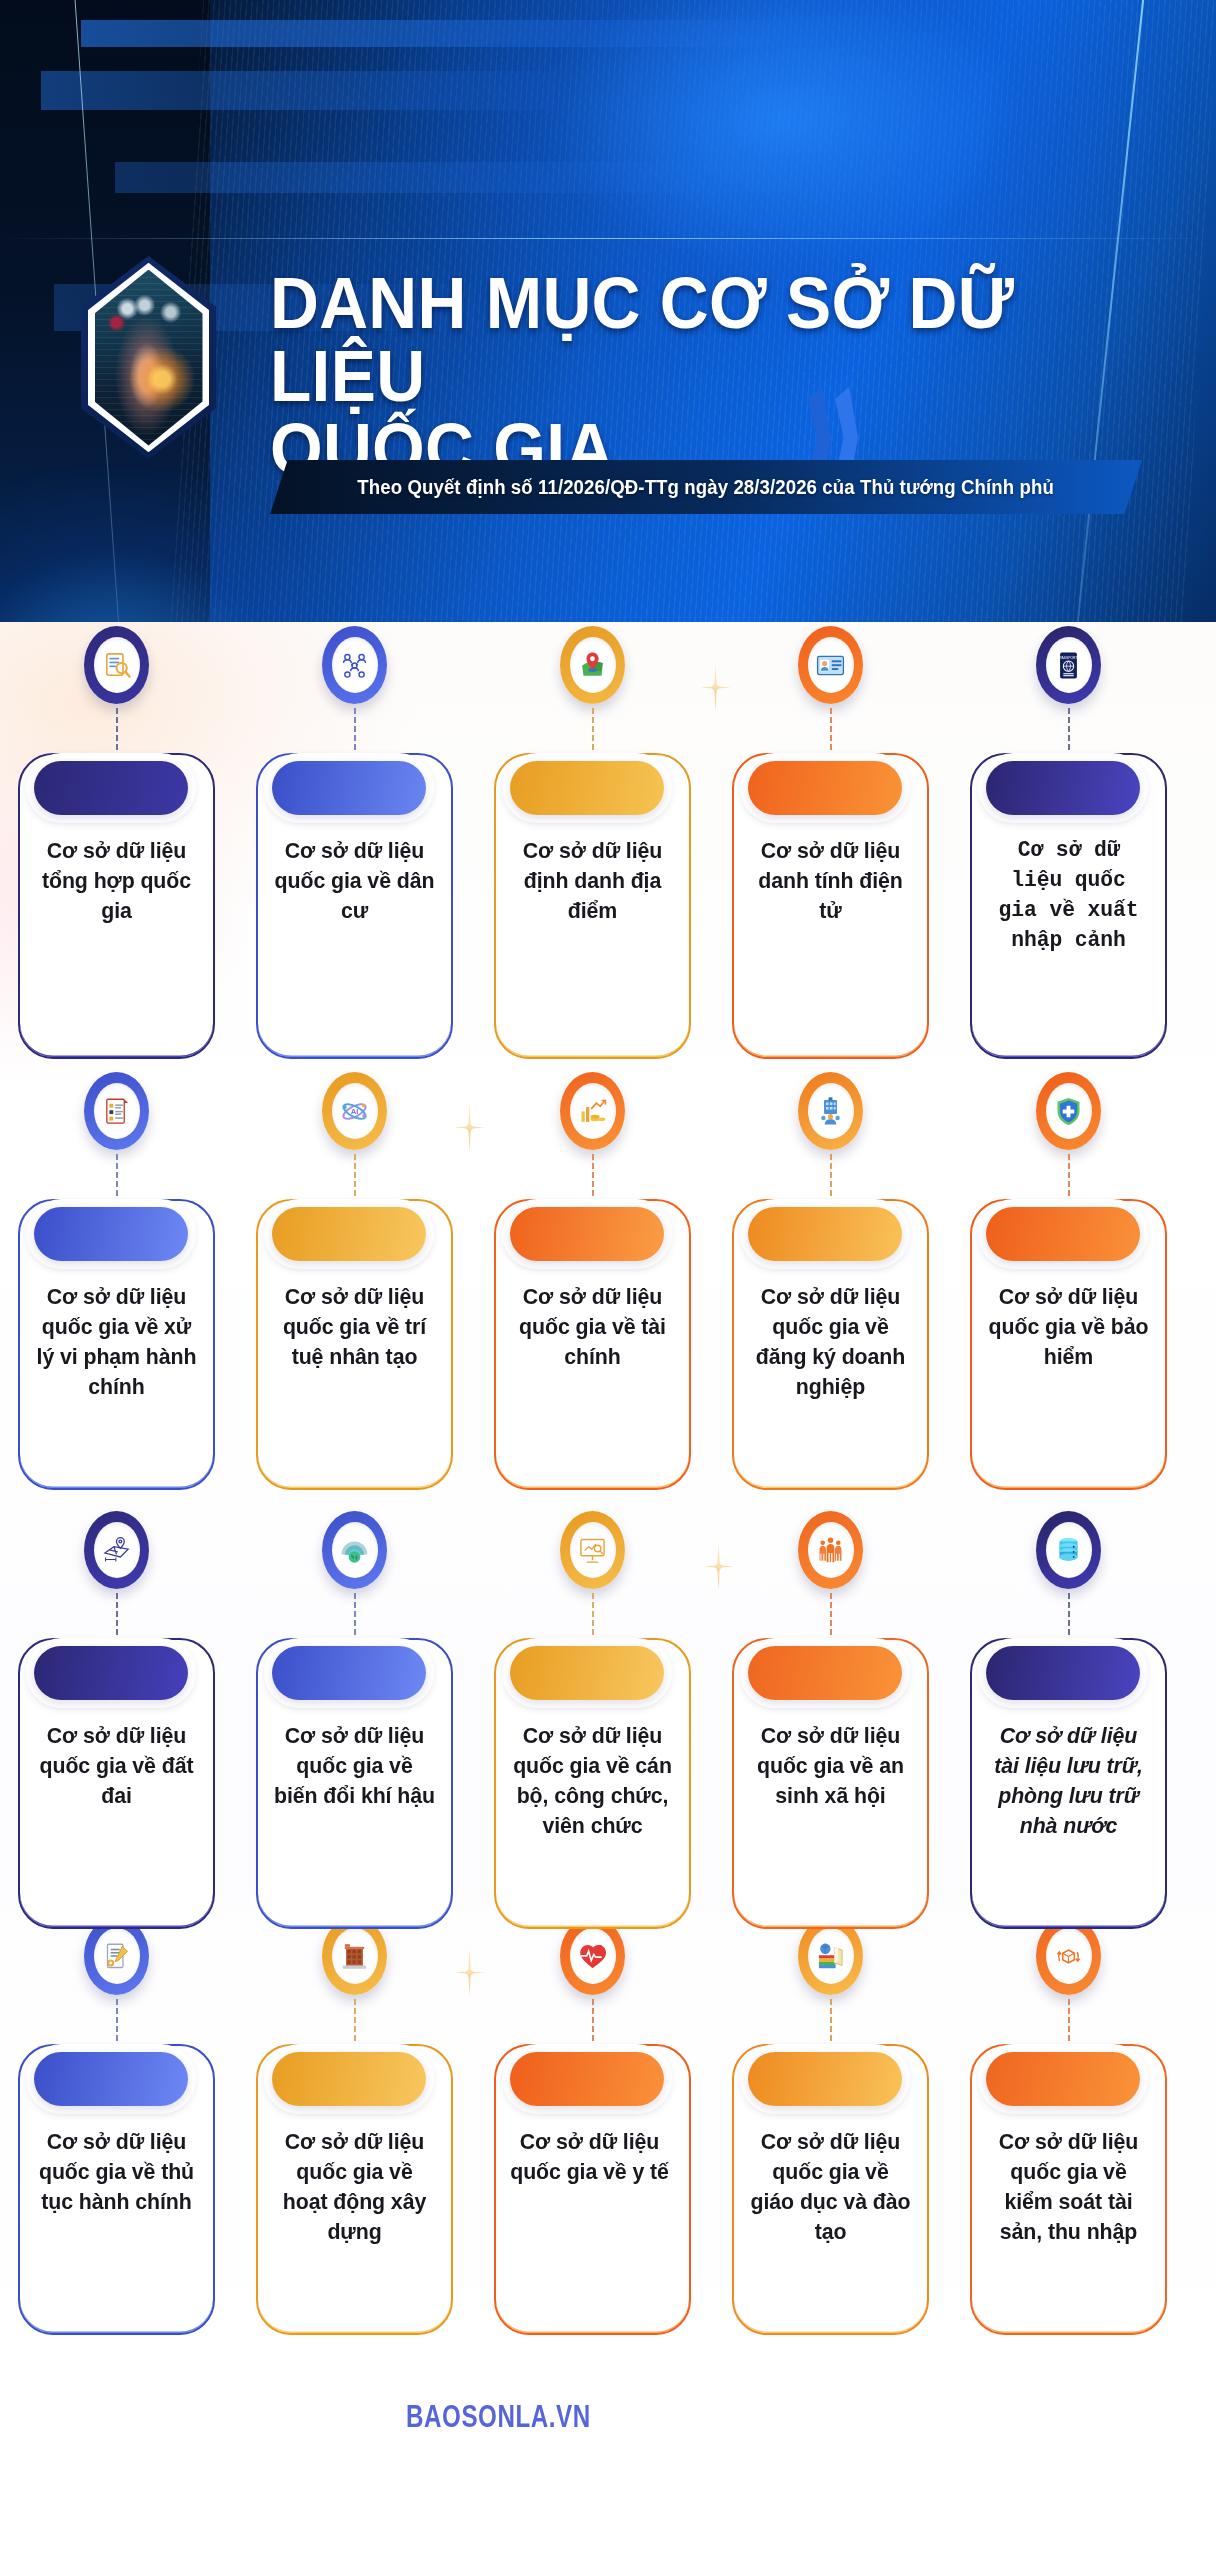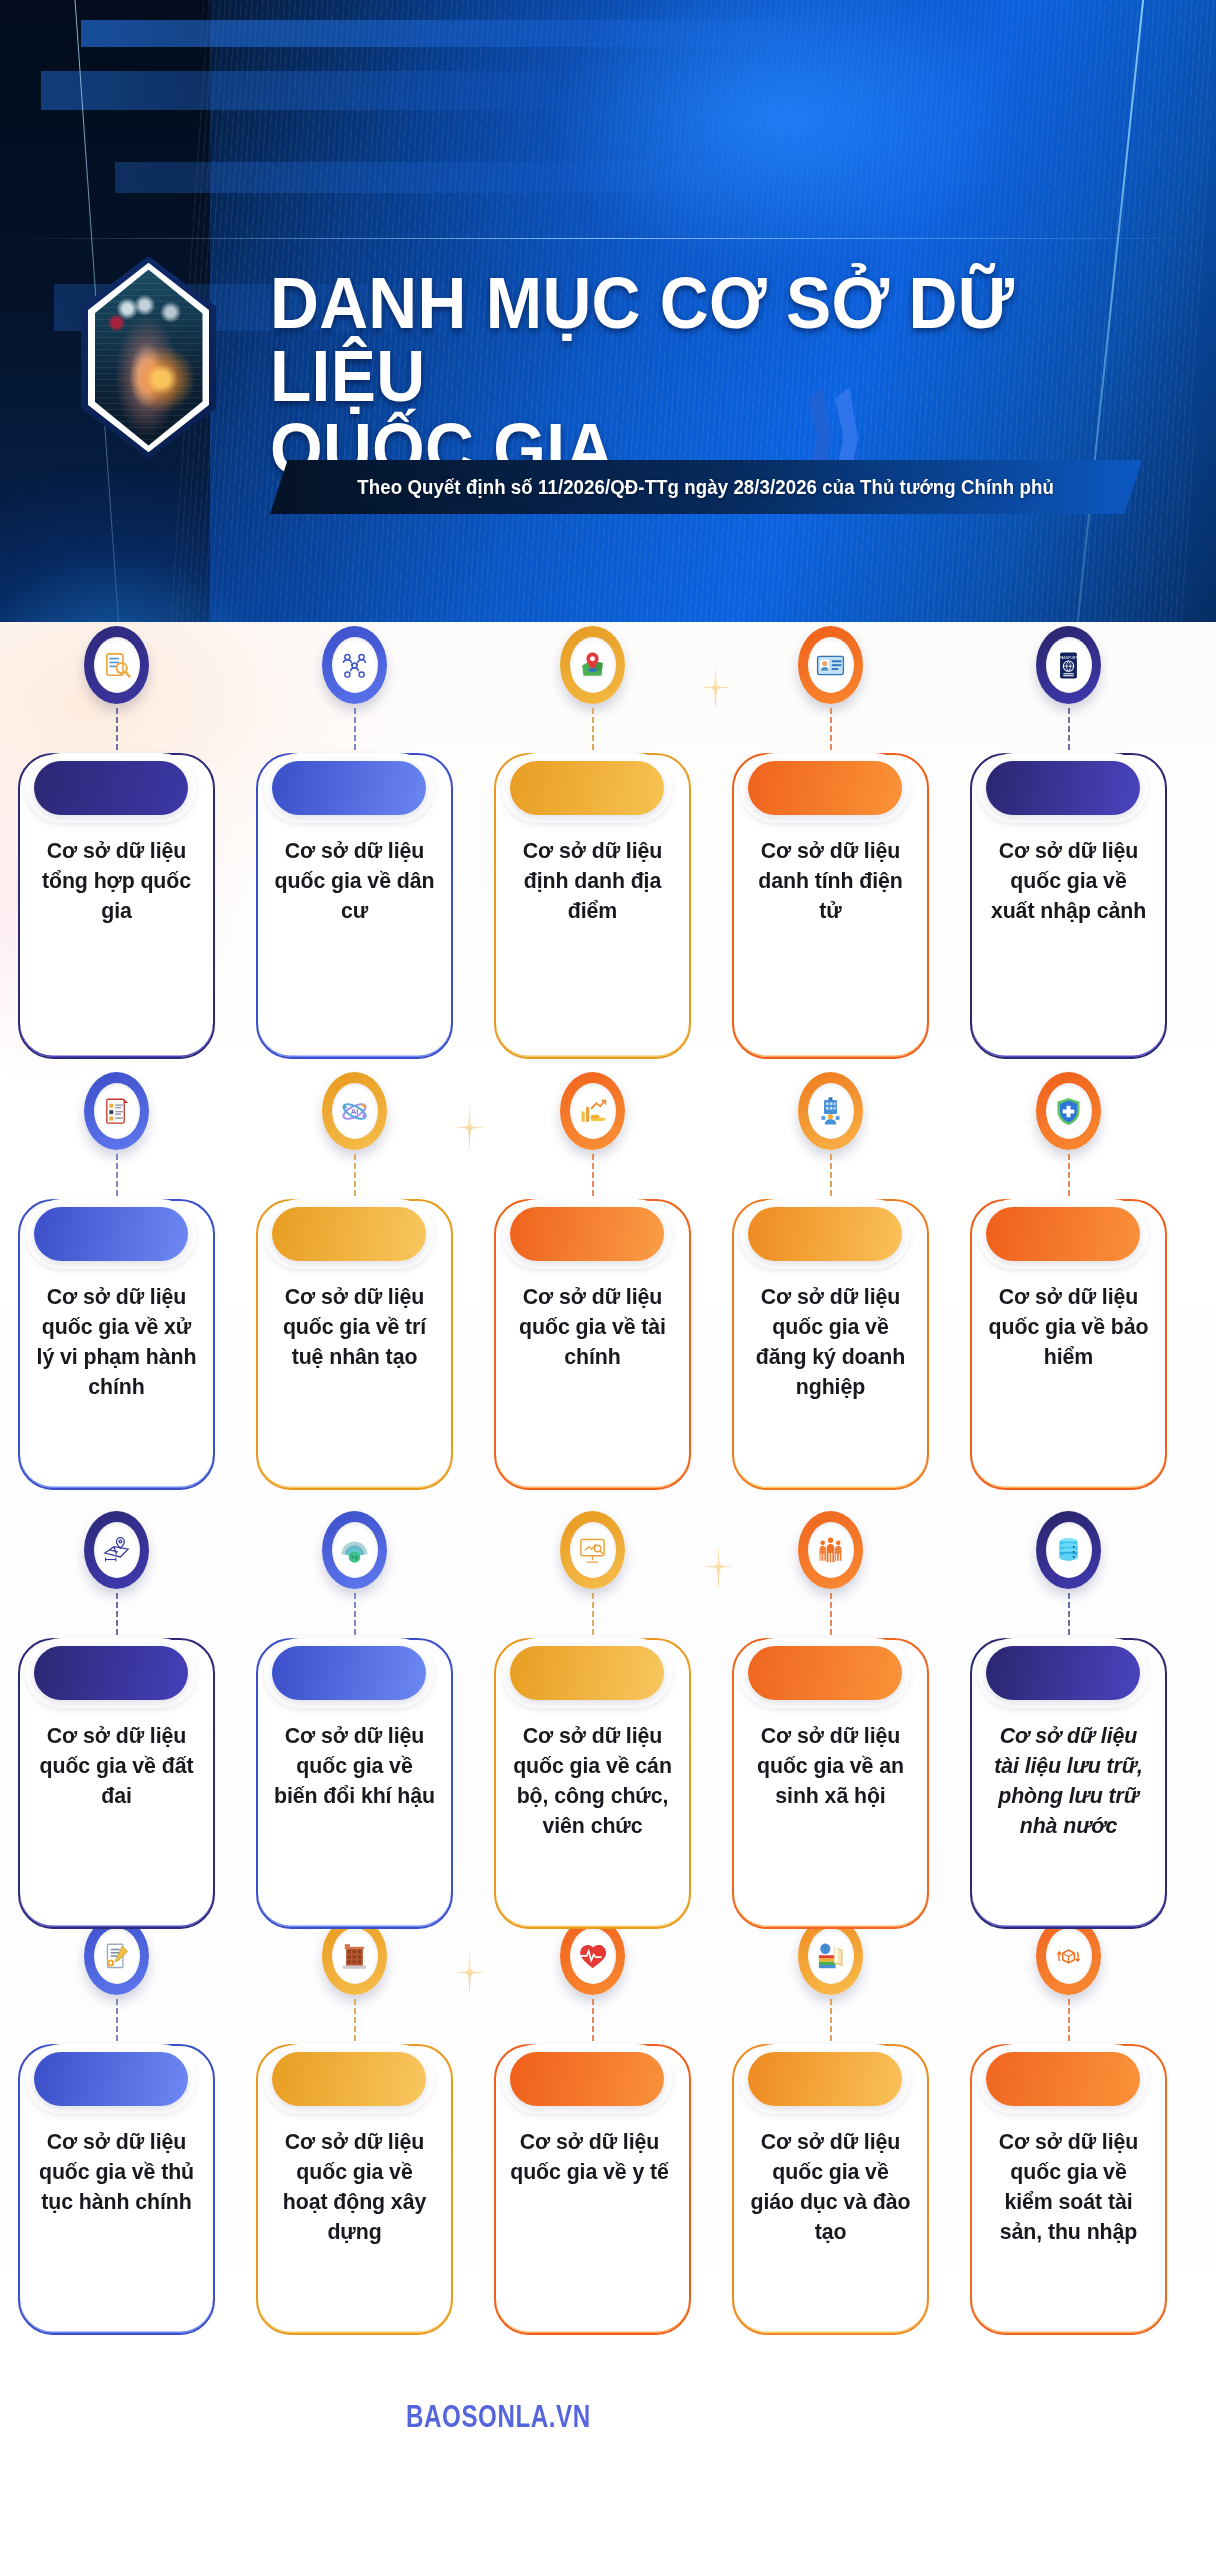--- a/index.html
+++ b/index.html
@@ -387,21 +387,21 @@
                   <path d="M16 25h16M24 17c-4 4-4 12 0 16M24 17c4 4 4 12 0 16" stroke="#fff" stroke-width="1.2" fill="none"></path>
                   <rect x="16" y="36" width="16" height="1.6" fill="#fff"></rect>
                   <rect x="16" y="39" width="16" height="1.6" fill="#fff"></rect>
                 </svg>
               </div>
             </div>
             <div class="connector" style="border-left-color: rgb(107, 111, 160);"></div>
             <div class="card">
               <div class="card-pillbg"></div>
               <div class="card-pill" style="background: linear-gradient(100deg, rgb(43, 38, 112), rgb(74, 68, 192));"></div>
-              <div class="card-body tall" style="border: 2.7px solid rgb(44, 40, 114); border-radius: 35px; box-shadow: rgb(86, 80, 212) 0px -1.4px 0px 0px inset;">
+              <div class="card-body tall" style="border: 2.7px solid rgb(44, 40, 114); border-radius: 35px; box-shadow: rgb(86, 80, 212) 0px -1.4px 0px 0px inset; font-family: Liberation Mono, monospace;">
                 <div class="card-label">Cơ sở dữ liệu quốc gia về xuất nhập cảnh</div>
               </div>
             </div>
           </div>
           <div class="sparkle" style="left: 700px; top: 38px;"></div>
         </div>
         <div class="row r2">
           <div class="card-slot" style="left: 15px;">
             <div class="badge">
               <div class="ring" style="background: linear-gradient(160deg, rgb(59, 79, 201), rgb(96, 121, 239));"></div>

